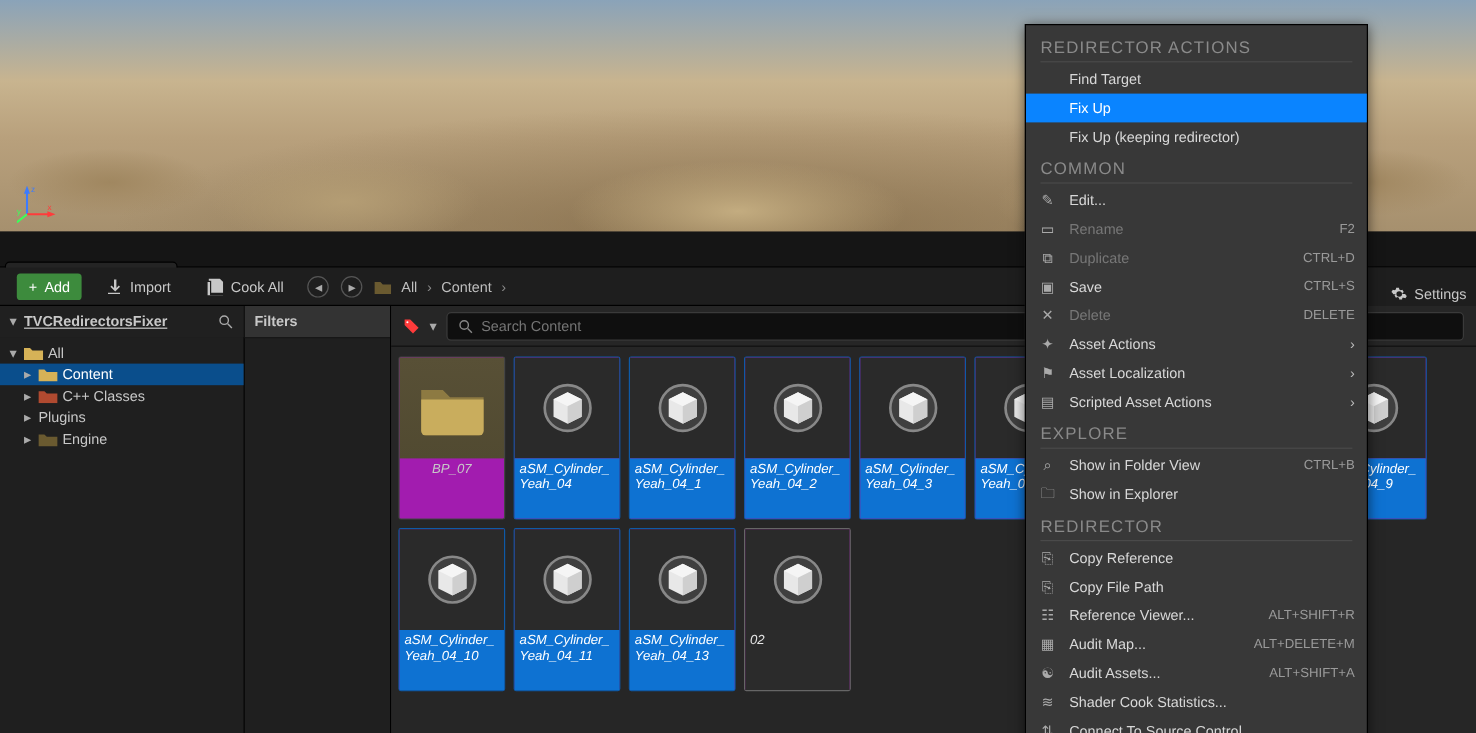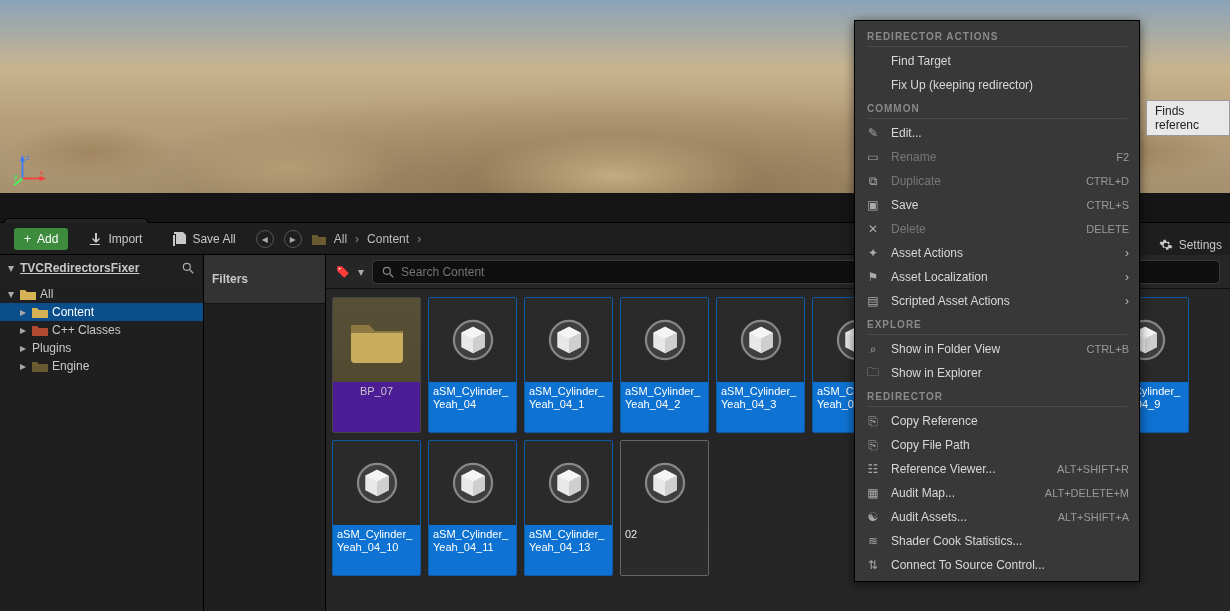--- a/index.html
+++ b/index.html
@@ -32,43 +32,43 @@
   .sources-header { display:flex; align-items:center; gap:6px; padding:6px 8px; background:#202020; }
   .sources-header .label { flex:1; font-weight:600;text-decoration:underline; }
   .tree { padding:4px 0; }
   .tree .row { display:flex; align-items:center; gap:4px; padding:2px 6px; cursor:pointer; }
   .tree .row.sel { background:#0a4e8c; color:#fff; }
   .tree .row .tw { width:10px; text-align:center; color:#aaa; }
   .tree .row .fold { width:16px; height:12px; display:inline-flex; }
   .tree .indent-0 { padding-left:6px; }
   .tree .indent-1 { padding-left:18px; }
   .filters { width:122px; background:#1f1f1f; border-right:1px solid #000; }
-  .filters .title { padding:17px 8px; background:#333; font-weight:600; border-bottom:1px solid #111; }
+  .filters .title { padding:6px 8px; background:#333; font-weight:600; border-bottom:1px solid #111; }
   .filters .item { padding:8px 8px; color:#bbb; cursor:pointer; }
   .assets { flex:1; display:flex; flex-direction:column; background:#262626; position:relative; }
   .asset-toolbar { height:34px; display:flex; align-items:center; gap:8px; padding:0 10px; background:#262626; border-bottom:1px solid #111; }
   .search { flex:1; display:flex; align-items:center; gap:6px; background:#0f0f0f; border:1px solid #3a3a3a; border-radius:4px; padding:4px 8px; }
   .search input { flex:1; background:transparent; border:none; color:#ddd; outline:none; font-size:12px; }
   .grid { flex:1; overflow:hidden; padding:8px 6px; display:flex; flex-wrap:wrap; align-content:flex-start; gap:7px; }
-  .asset { width:89px; height:136px; border:1px solid #0e5aa7; background:#4c1d95; border-radius:2px; display:flex; flex-direction:column; cursor:pointer; }
+  .asset { width:89px; height:136px; border:1px solid #0e5aa7; background:#a21caf; border-radius:2px; display:flex; flex-direction:column; cursor:pointer;font-style:italic; }
   .asset.folder { border-color:#444; }
   .asset.neutral { border-color:#666; }
   .thumb { width:100%; height:84px; background:#2a2a2a; display:flex; align-items:center; justify-content:center; }
   .thumb.foldert { background:linear-gradient(#585036,#514a31); }
   .cube { width:44px; height:44px; }
   .label-area { flex:1; padding:3px 4px; font-size:11px; line-height:13px; color:#fff; word-break:break-all; overflow:hidden; }
   .asset.sel .label-area { background:#0e72d2; }
   .asset.folder .label-area { background:transparent; color:#c8c8c8; text-align:center; }
   .asset.neutral .label-area { background:#2b2b2b; color:#e6e6e6; }
   .right-rail { position:absolute; right:0; top:223px; width:106px; height:32px; display:flex; align-items:center; justify-content:flex-end; gap:6px; padding-right:8px; background:#1e1e1e; }
   .settings { display:flex; align-items:center; gap:6px; color:#c8c8c8; cursor:pointer;margin-top:11px; }
 
   
   .menu { position:absolute; left:854px; top:20px; width:286px; background:#383838; border:1px solid #000; box-shadow:0 2px 10px rgba(0,0,0,.6); z-index:100; padding:4px 0; }
-  .menu .sect { padding:6px 12px 2px; font-size:10px; letter-spacing:1px; color:#8a8a8a; font-weight:700; }
+  .menu .sect { padding:6px 12px 2px; font-size:14px; letter-spacing:1px; color:#8a8a8a; font-weight:400; }
   .menu .sect::after { content:""; display:block; height:1px; background:#4a4a4a; margin-top:4px; }
   .menu .mitem { display:flex; align-items:center; gap:10px; padding:4px 10px 4px 10px; cursor:pointer; color:#d8d8d8; }
   .menu .mitem.hl { background:#0a84ff; color:#fff; }
   .menu .mitem.disabled { color:#777; }
   .menu .mitem .mic { width:16px; height:16px; display:inline-flex; align-items:center; justify-content:center; color:#aaa; }
   .menu .mitem.hl .mic { color:#fff; }
   .menu .mitem .txt { flex:1; white-space:nowrap; overflow:hidden; text-overflow:ellipsis; }
   .menu .mitem .sc { color:#9a9a9a; font-size:11px; }
   .menu .mitem .sub { color:#bbb; }
 
@@ -126,21 +126,21 @@
           </svg>
         </span>
       <span>Import</span>
     </div>
     <div class="btn btn-plain">
       <span>
           <svg width="14" height="14" viewBox="0 0 14 14">
             <path fill="#c8c8c8" d="M2 0h9l3 3v9H4V2H2V0zm1 3v11h11v2H1V3h2z"></path>
           </svg>
         </span>
-      <span>Save All</span>
+      <span>Cook All</span>
     </div>
     <span class="chevcircle">◂</span>
     <span class="chevcircle">▸</span>
     <div class="breadcrumb">
       <span class="folder-ic">
           <svg width="14" height="12">
             <path class="icon-folder dark" d="M0 2h5l2 2h7v8H0z"></path>
           </svg>
         </span>
       <span>All</span>
@@ -387,20 +387,24 @@
         </div>
     </div>
   </div>
 
   <div class="menu">
     <div class="sect">REDIRECTOR ACTIONS</div>
     <div class="mitem">
         <span class="mic"></span>
         <span class="txt">Find Target</span>
       </div>
+    <div class="mitem hl">
+        <span class="mic"></span>
+        <span class="txt">Fix Up</span>
+      </div>
     <div class="mitem">
         <span class="mic"></span>
         <span class="txt">Fix Up (keeping redirector)</span>
       </div>
 
     <div class="sect">COMMON</div>
     <div class="mitem">
         <span class="mic">✎</span>
         <span class="txt">Edit...</span>
       </div>
@@ -478,17 +482,14 @@
     <div class="mitem">
         <span class="mic">≋</span>
         <span class="txt">Shader Cook Statistics...</span>
       </div>
     <div class="mitem">
         <span class="mic">⇅</span>
         <span class="txt">Connect To Source Control...</span>
       </div>
   </div>
 
-  <div class="tooltip">
-    <span>Finds referenc</span>
-  </div>
 
 </div>
 
 </body></html>

